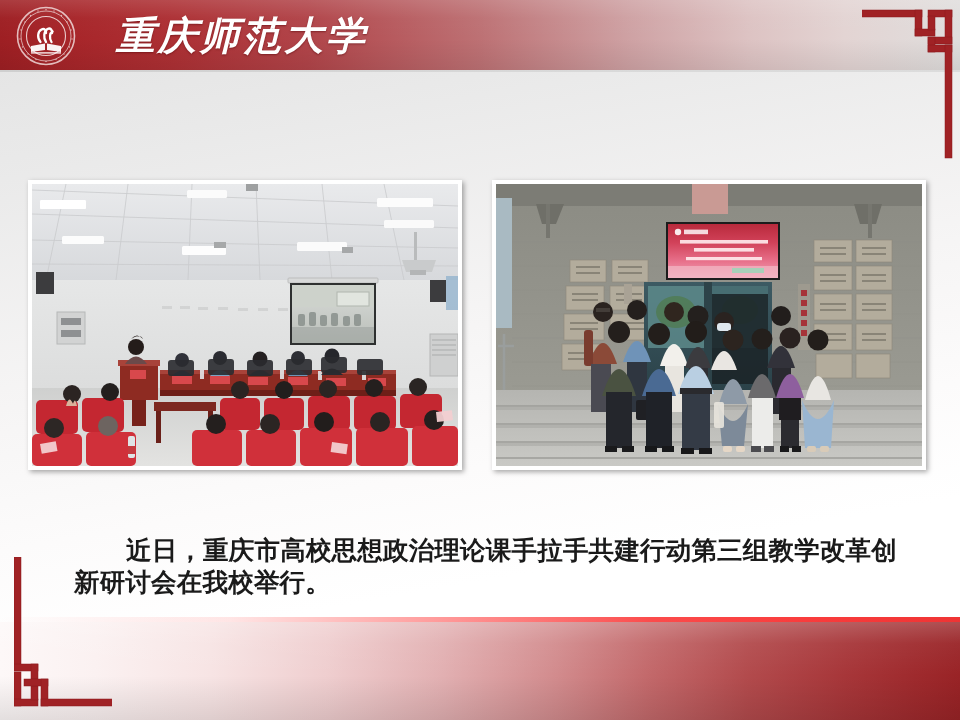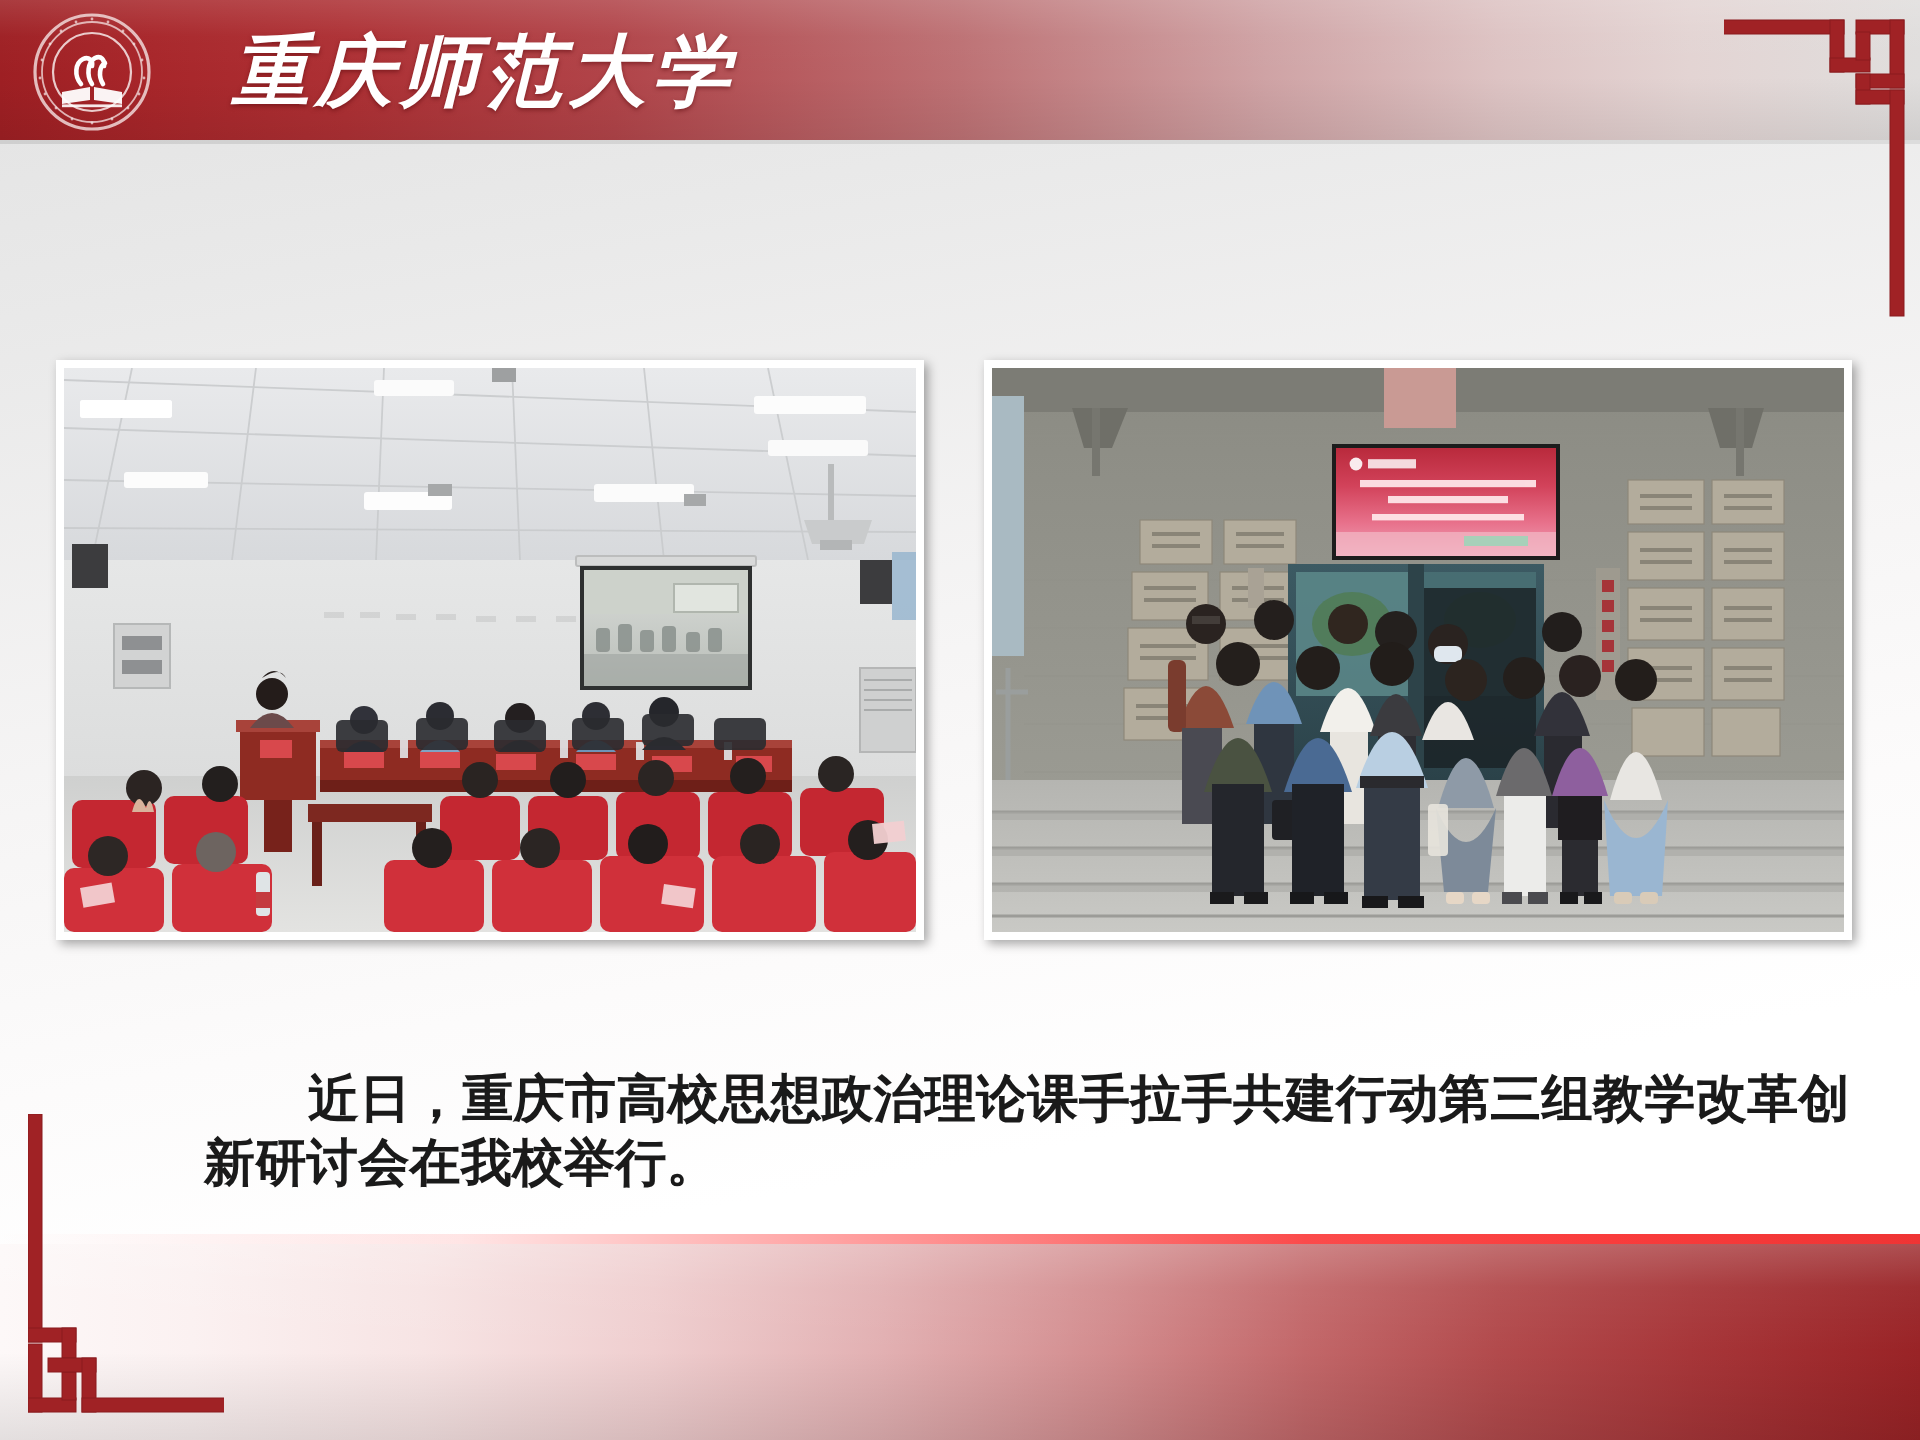--- a/index.html
+++ b/index.html
@@ -43,21 +43,21 @@
   .photo-left{left:28px;top:180px;width:434px;height:290px;}
   .photo-right{left:492px;top:180px;width:434px;height:290px;}
   .photo-inner{position:absolute;left:4px;top:4px;right:4px;bottom:4px;overflow:hidden;}
   .photo svg{display:block;width:100%;height:100%;}
 
   
   .body-text{position:absolute;left:74px;top:534px;width:828px;
     font-family:"DejaVu Sans","Liberation Sans",sans-serif;
     font-size:25.5px;font-weight:bold;color:#1a1a1a;
     line-height:32px;letter-spacing:0.2px;
-    text-indent:52px;margin-left:28px;}
+    text-indent:52px;}
 
   
   .bottom-hairline{position:absolute;left:0;top:617px;width:960px;height:5px;
     background:linear-gradient(90deg,rgba(255,240,240,0) 0%,rgba(255,180,180,0.35) 24%,rgba(255,110,110,0.75) 48%,#fb4b4b 68%,#f93c3c 84%,#ef3434 100%);}
   .bottom-band2{position:absolute;left:0;top:622px;width:960px;height:98px;
     background:linear-gradient(90deg,#fdf8f8 0%,#fbf1f1 10%,#f7e4e4 22%,#efcecf 34%,#e2b0b2 46%,#d28b8d 58%,#c26769 68%,#b24a4c 78%,#a73639 88%,#9e292c 96%,#992326 100%);}
   .bottom-sheen{position:absolute;left:0;top:622px;width:960px;height:98px;
     background:linear-gradient(180deg,rgba(255,255,255,0.20) 0%,rgba(255,255,255,0.05) 22%,rgba(0,0,0,0.0) 55%,rgba(0,0,0,0.10) 100%);}
 </style>
 </head>

